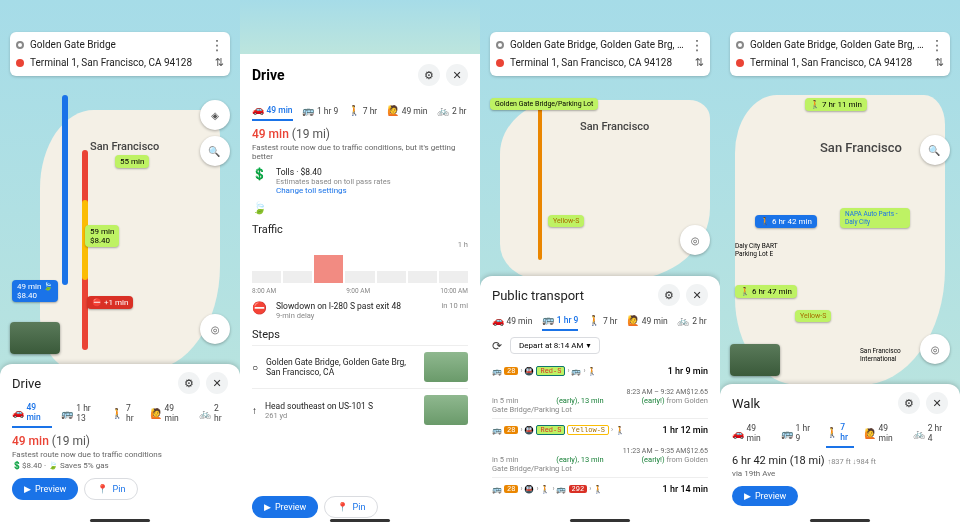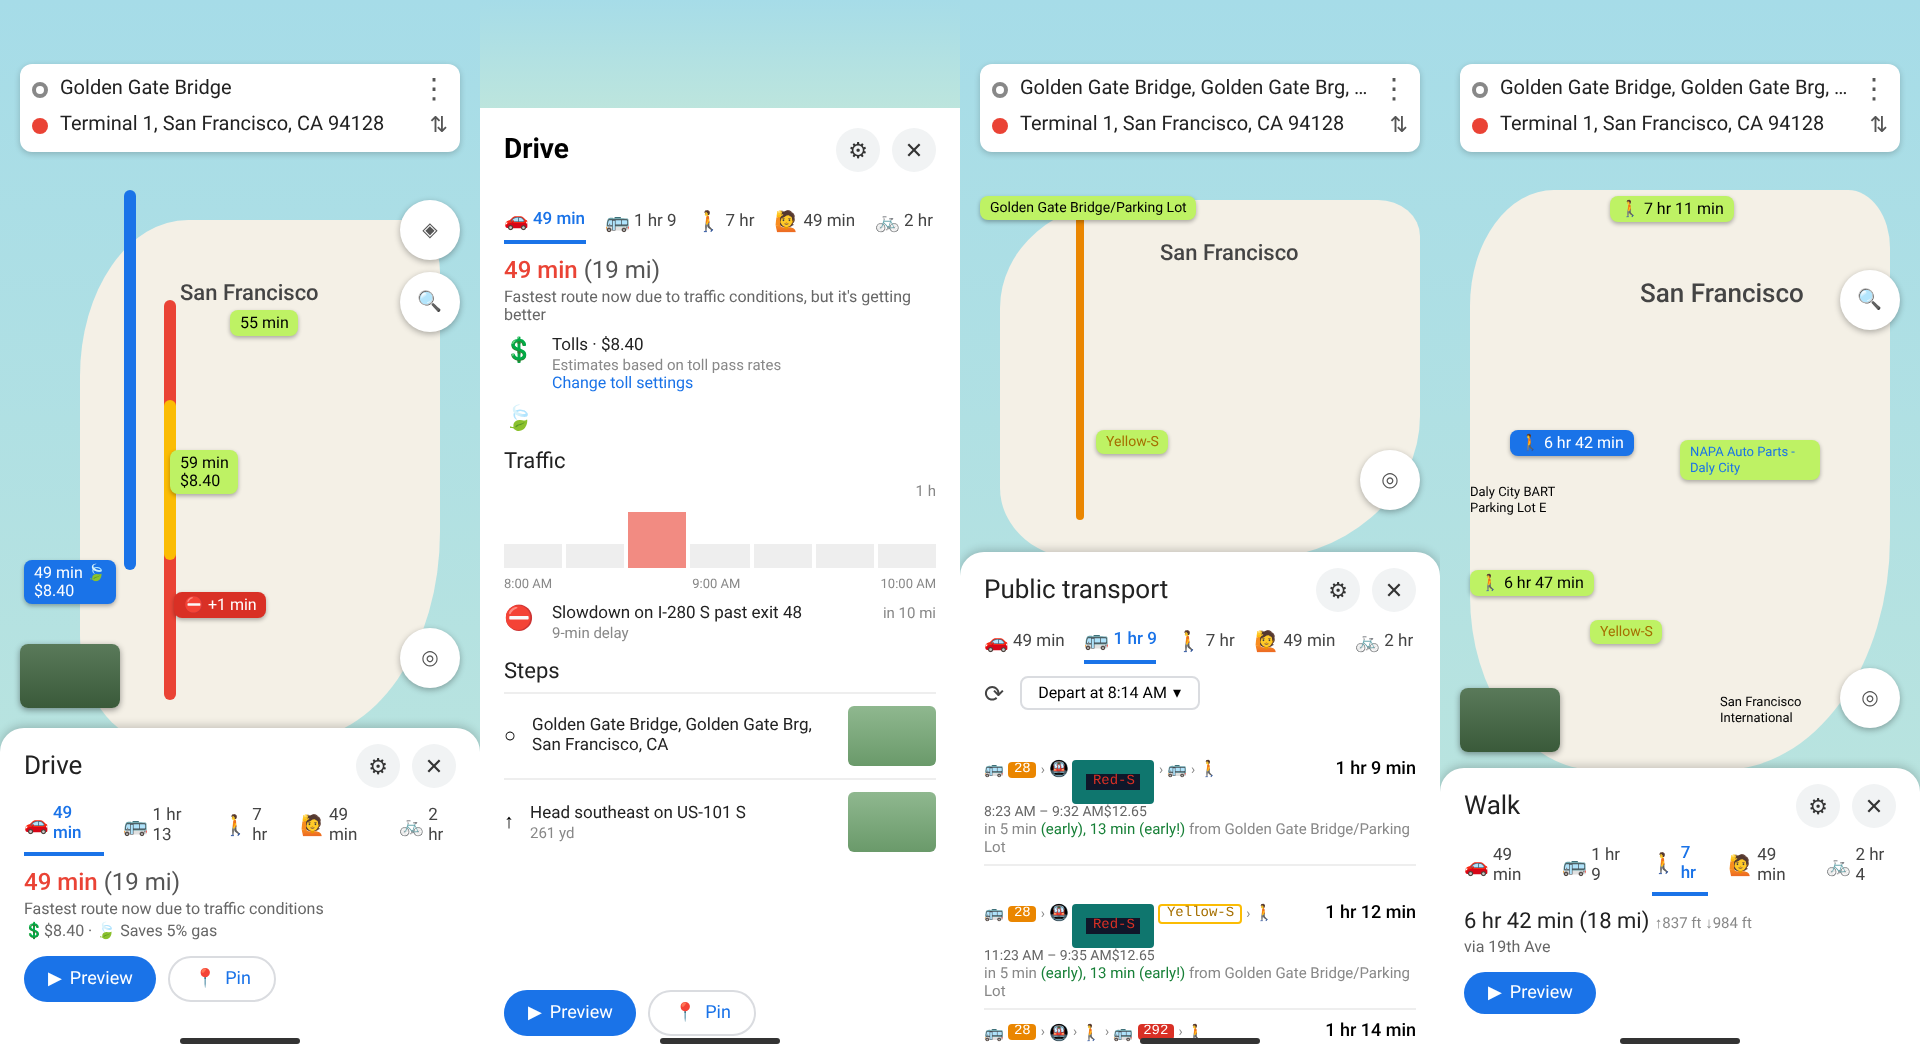--- a/index.html
+++ b/index.html
@@ -54,26 +54,26 @@
   .timelabels { display:flex; justify-content:space-between; font-size:6.5px; color:#888;}
   .steprow { display:flex; gap:8px; align-items:center; padding:6px 0; border-top:1px solid #eee;}
   .thumb { width:44px; height:30px; background:linear-gradient(#8fb88f,#6a9a6a); border-radius:3px;}
   .bottomactions { position:absolute; bottom:6px; left:12px; display:flex; gap:6px; z-index:20;}
   
   .transitopt { padding:6px 0 4px; border-bottom:1px solid #eee;}
   .tmain { display:flex; justify-content:space-between; align-items:center;}
   .ticons { display:flex; gap:2px; align-items:center; font-size:8px; flex-wrap:wrap;}
   .badge { background:#ea8600; color:#fff; padding:0 3px; border-radius:2px; font-size:7px;font-family:Liberation Mono, monospace;}
   .badge.red { background:#d93025;}
-  .badge.redtxt { background:#0f172a; color:#d93025; border:7px solid #0f766e; font-weight:500;margin-top:13px;}
+  .badge.redtxt { background:#bef264; color:#d93025; border:1px solid #0f766e; font-weight:500;}
   .badge.yel { background:#fff; color:#a56f00; border:1px solid #fbbc04; font-weight:500;}
   .chev { color:#888; font-size:7px;}
   .ttime { font-size:9px; font-weight:500;}
-  .trow2 { display:flex; justify-content:flex-start; font-size:7px; color:#666; margin-top:0;}
-  .early { color:#188038;}
+  .trow2 { display:flex; justify-content:flex-end; font-size:7px; color:#666; margin-top:12px;}
+  .early { color:#188038;margin-left:36px;}
   .depart { display:flex;align-items:center;gap:8px; margin:4px 0 6px;}
   .departbtn { border:1px solid #dadce0; border-radius:4px; padding:3px 8px; font-size:8px; display:flex;align-items:center;gap:3px;}
   .refresh { font-size:12px; color:#444;}
   .thumbsmall { position:absolute; width:50px; height:32px; background:linear-gradient(#5a7a5a,#3a5a3a); border-radius:4px; box-shadow:0 1px 3px rgba(0,0,0,.4); z-index:5;}
 </style>
 </head>
 <body>
 
 <div class="phone">
   <div class="mapfill">
@@ -376,21 +376,21 @@
     <div class="srow">
         <span class="dot end"></span>
         <span class="txt">Terminal 1, San Francisco, CA 94128</span>
         <span class="swap">⇅</span>
       </div>
   </div>
   <div class="citylabel" style="top:140px;left:100px;font-size:13px">San Francisco</div>
   <div class="chip" style="top:98px;left:85px">🚶 <span>7 hr 11 min</span></div>
   <div class="chip blue" style="top:215px;left:35px">🚶 <span>6 hr 42 min</span></div>
   <div class="chip" style="top:285px;left:15px">🚶 <span>6 hr 47 min</span></div>
-  <div class="chip" style="top:220px;left:120px;font-size:6.5px;color:#1a73e8;max-width:70px">NAPA Auto Parts - Daly City</div>
+  <div class="chip" style="top:208px;left:120px;font-size:6.5px;color:#1a73e8;max-width:70px">NAPA Auto Parts - Daly City</div>
   <div class="chip" style="top:240px;left:10px;font-size:6.5px;background:transparent;box-shadow:none;max-width:70px">Daly City BART Parking Lot E</div>
   <div class="chip" style="top:310px;left:75px;font-size:7px;color:#a56f00">Yellow-S</div>
   <div class="chip" style="top:345px;left:135px;font-size:6.5px;background:transparent;box-shadow:none;max-width:60px">San Francisco International</div>
   <div class="fab" style="top:135px;right:10px">🔍</div>
   <div class="fab" style="bottom:160px;right:10px">◎</div>
   <div class="thumbsmall" style="bottom:148px;left:10px"></div>
 
   <div class="sheet" style="height:140px">
     <div class="sheethdr">
       <h3>Walk</h3>

